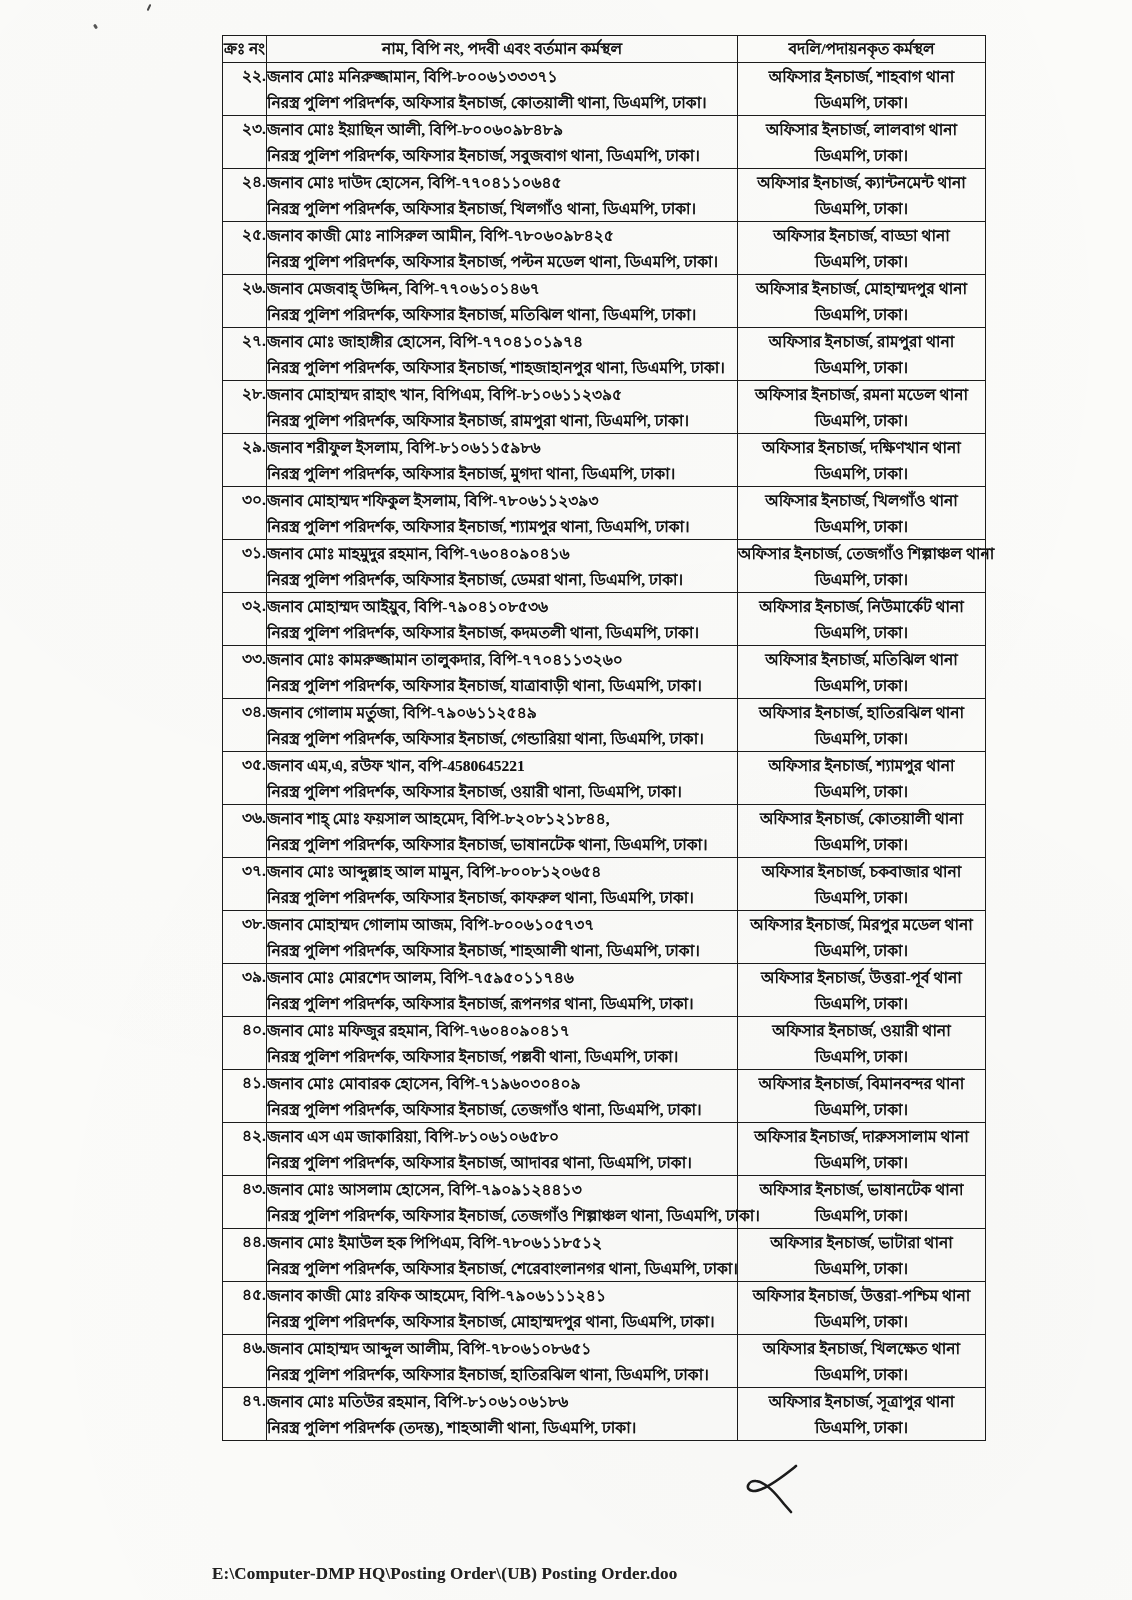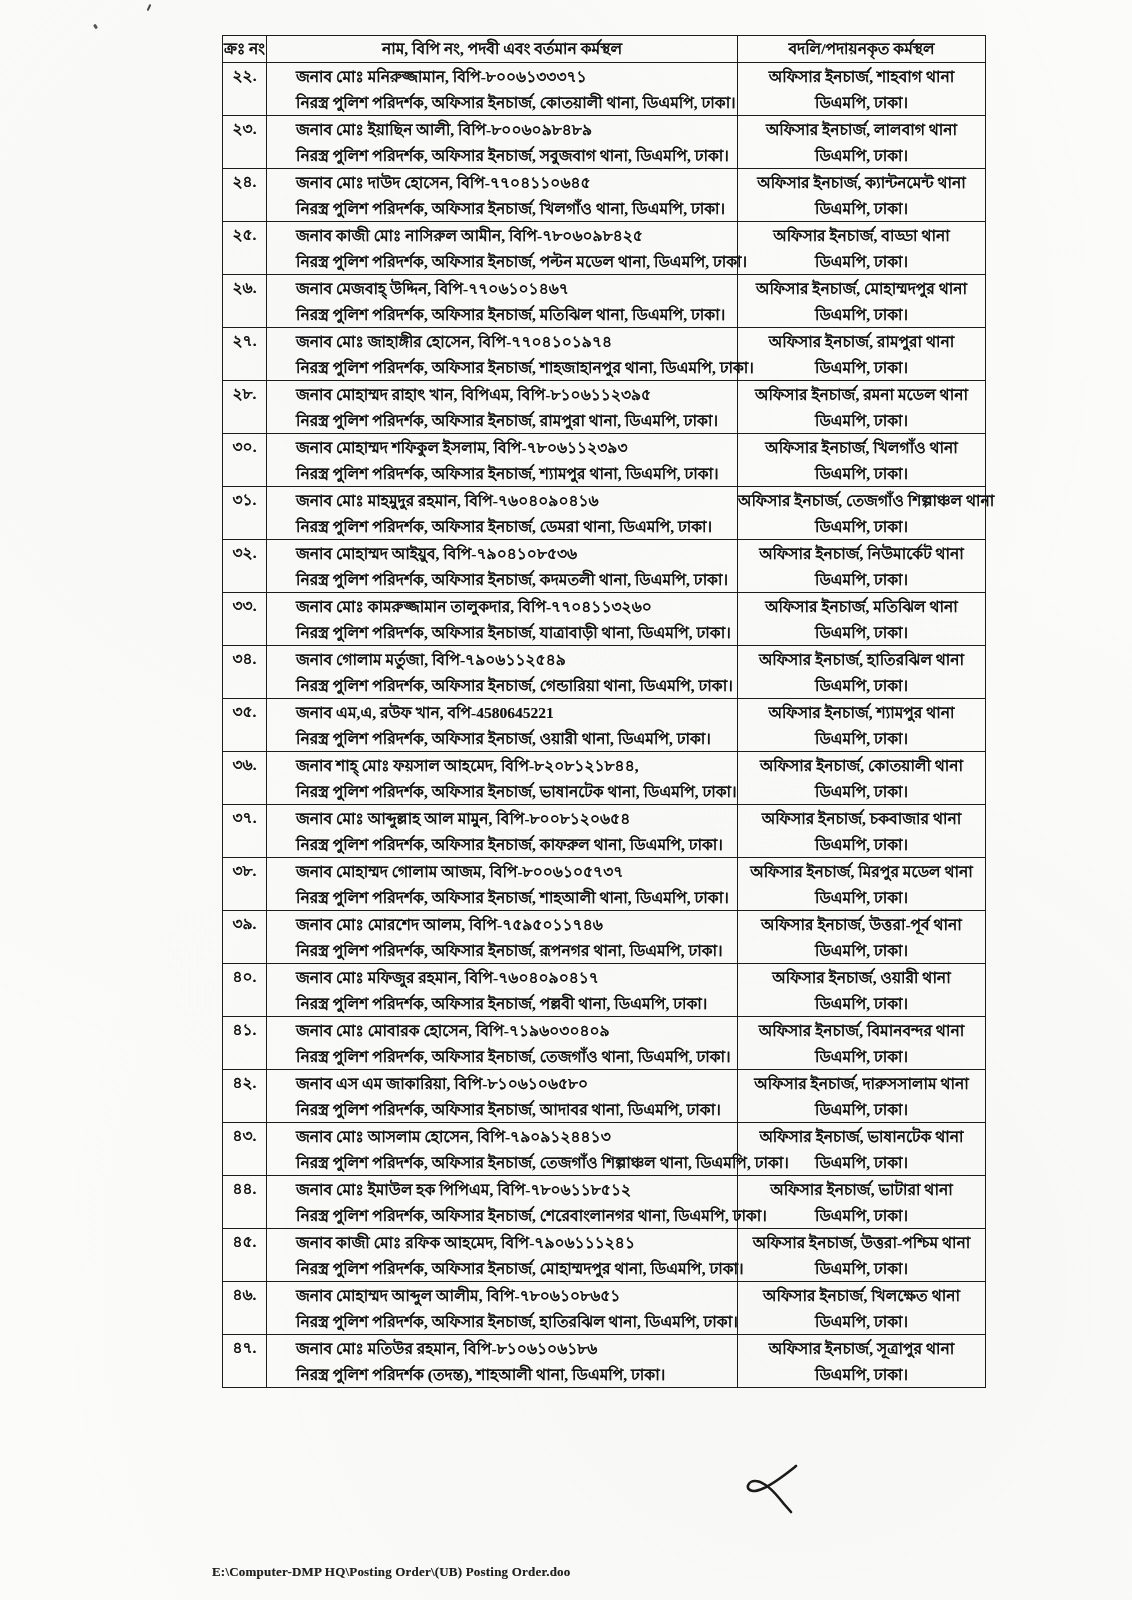--- a/index.html
+++ b/index.html
@@ -25,31 +25,31 @@
   table.posting th, table.posting td{
     border:1.6px solid #1c1c1c;
     padding:0;vertical-align:top;
     font-size:15.5px;font-weight:600;
     color:#141414;
     text-shadow:0 0 0.35px rgba(20,20,20,0.55);
   }
   col.c1{width:44px;} col.c2{width:471px;} col.c3{width:248px;}
   thead th{height:26px;line-height:26px;text-align:center;font-size:15.5px;margin-top:48px;}
   tbody tr{height:53px;}
-  td.c-serial{text-align:center;line-height:25px;padding-top:1px;}
+  td.c-serial{text-align:right;line-height:25px;padding-top:1px;}
   td.c-name{padding-left:12px;padding-right:4px;}
-  td.c-name .ln{line-height:25px;white-space:nowrap;padding-top:1px;margin-left:29px;}
+  td.c-name .ln{line-height:25px;white-space:nowrap;padding-top:1px;}
   td.c-post{text-align:center;}
   td.c-post .ln{line-height:25px;white-space:nowrap;padding-top:1px;}
 
   .handwritten{position:absolute;left:740px;top:1458px;width:70px;height:64px;}
   .footer-path{
     position:absolute;left:212px;top:1564px;
     font-family:"Liberation Serif","DejaVu Serif",serif;
-    font-size:13px;font-weight:700;color:#222;
+    font-size:17px;font-weight:700;color:#222;
     letter-spacing:0.2px;
     text-shadow:0 0 0.5px rgba(40,40,40,0.5);
   }
 </style>
 </head>
 <body>
 
 <div class="scan-page">
 
   <div class="pen-mark-1"></div>
@@ -140,20 +140,31 @@
           <td class="c-name">
             <div class="ln">জনাব মোহাম্মদ রাহাৎ খান, বিপিএম, বিপি-৮১০৬১১২৩৯৫</div>
             <div class="ln">নিরস্ত্র পুলিশ পরিদর্শক, অফিসার ইনচার্জ, রামপুরা থানা, ডিএমপি, ঢাকা।</div>
           </td>
           <td class="c-post">
             <div class="ln">অফিসার ইনচার্জ, রমনা মডেল থানা</div>
             <div class="ln">ডিএমপি, ঢাকা।</div>
           </td>
         </tr>
         <tr class="row">
+          <td class="c-serial">২৯.</td>
+          <td class="c-name">
+            <div class="ln">জনাব শরীফুল ইসলাম, বিপি-৮১০৬১১৫৯৮৬</div>
+            <div class="ln">নিরস্ত্র পুলিশ পরিদর্শক, অফিসার ইনচার্জ, মুগদা থানা, ডিএমপি, ঢাকা।</div>
+          </td>
+          <td class="c-post">
+            <div class="ln">অফিসার ইনচার্জ, দক্ষিণখান থানা</div>
+            <div class="ln">ডিএমপি, ঢাকা।</div>
+          </td>
+        </tr>
+        <tr class="row">
           <td class="c-serial">৩০.</td>
           <td class="c-name">
             <div class="ln">জনাব মোহাম্মদ শফিকুল ইসলাম, বিপি-৭৮০৬১১২৩৯৩</div>
             <div class="ln">নিরস্ত্র পুলিশ পরিদর্শক, অফিসার ইনচার্জ, শ্যামপুর থানা, ডিএমপি, ঢাকা।</div>
           </td>
           <td class="c-post">
             <div class="ln">অফিসার ইনচার্জ, খিলগাঁও থানা</div>
             <div class="ln">ডিএমপি, ঢাকা।</div>
           </td>
         </tr>

